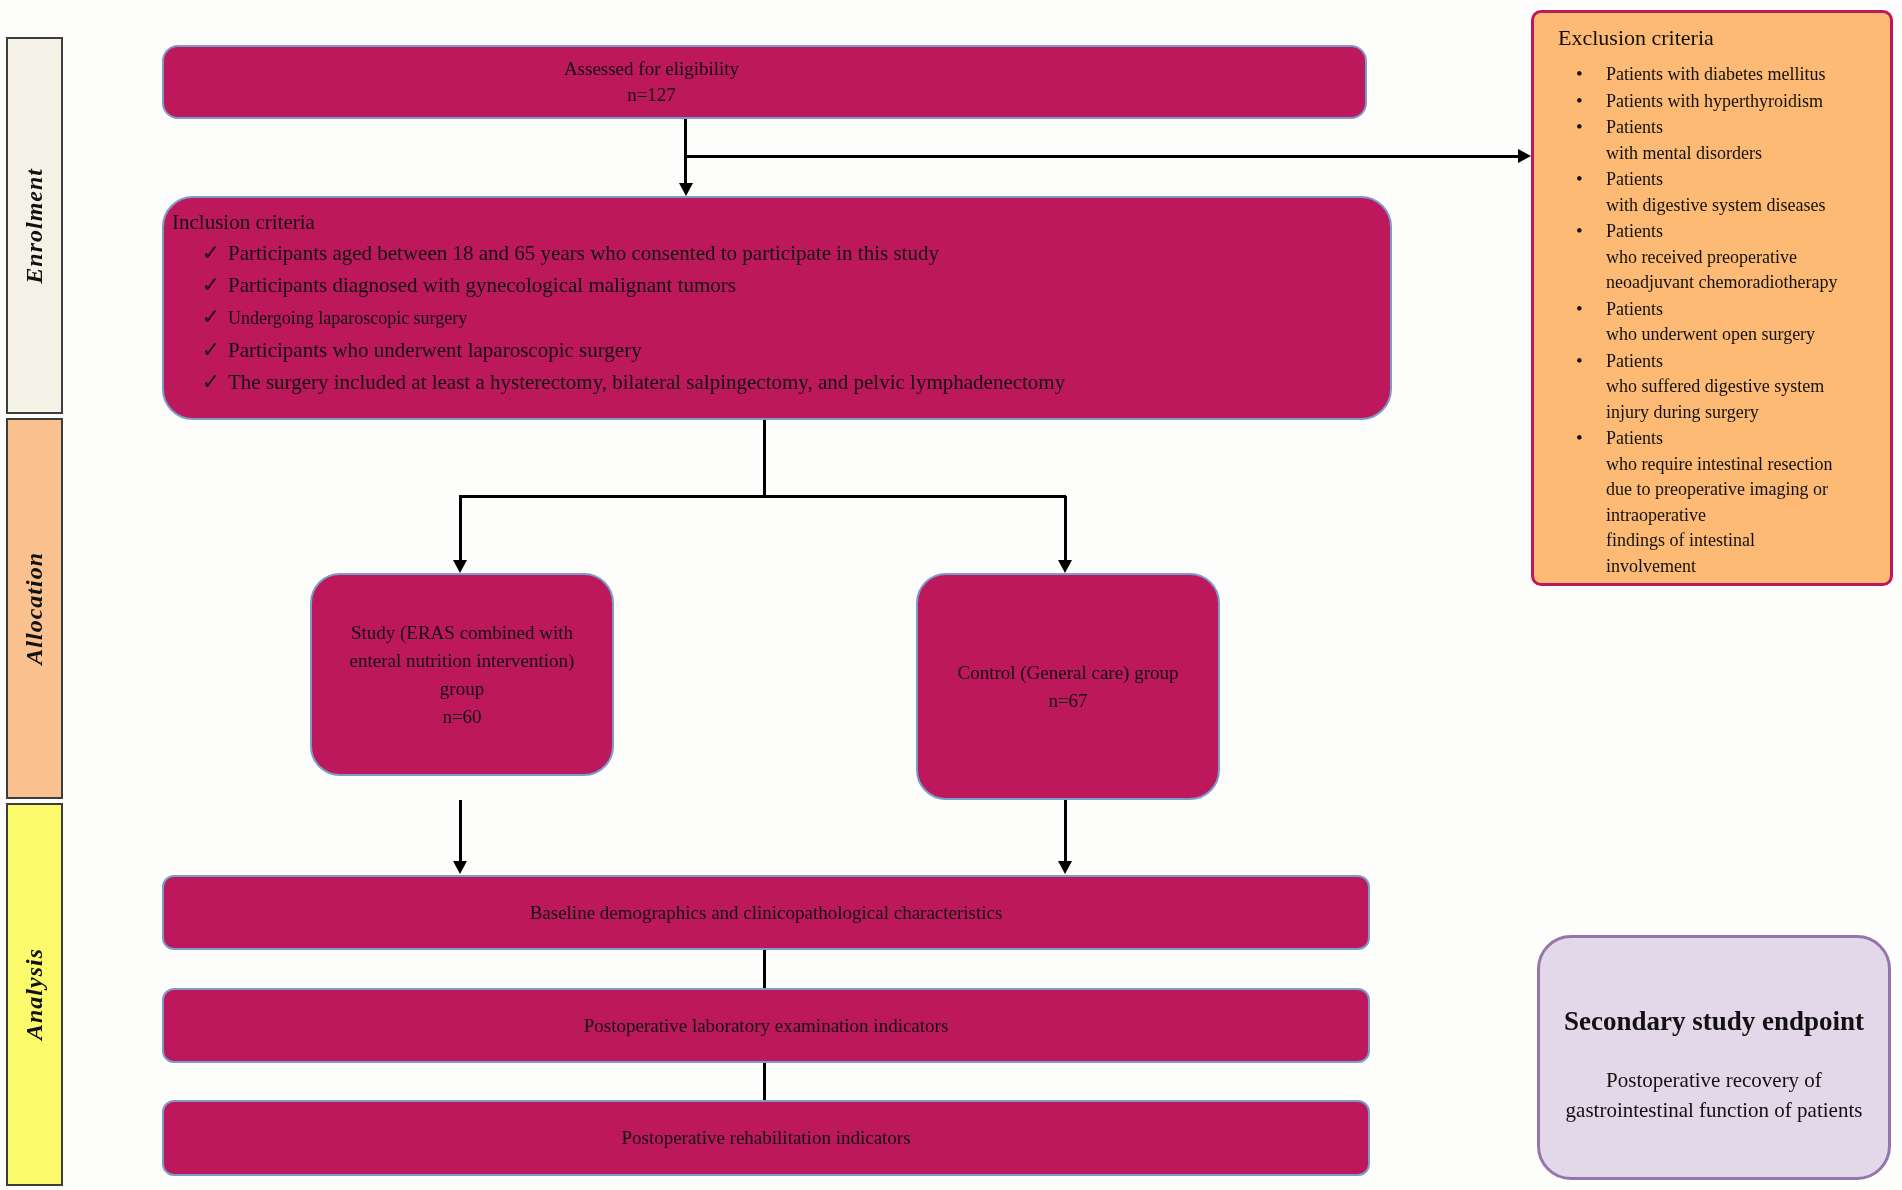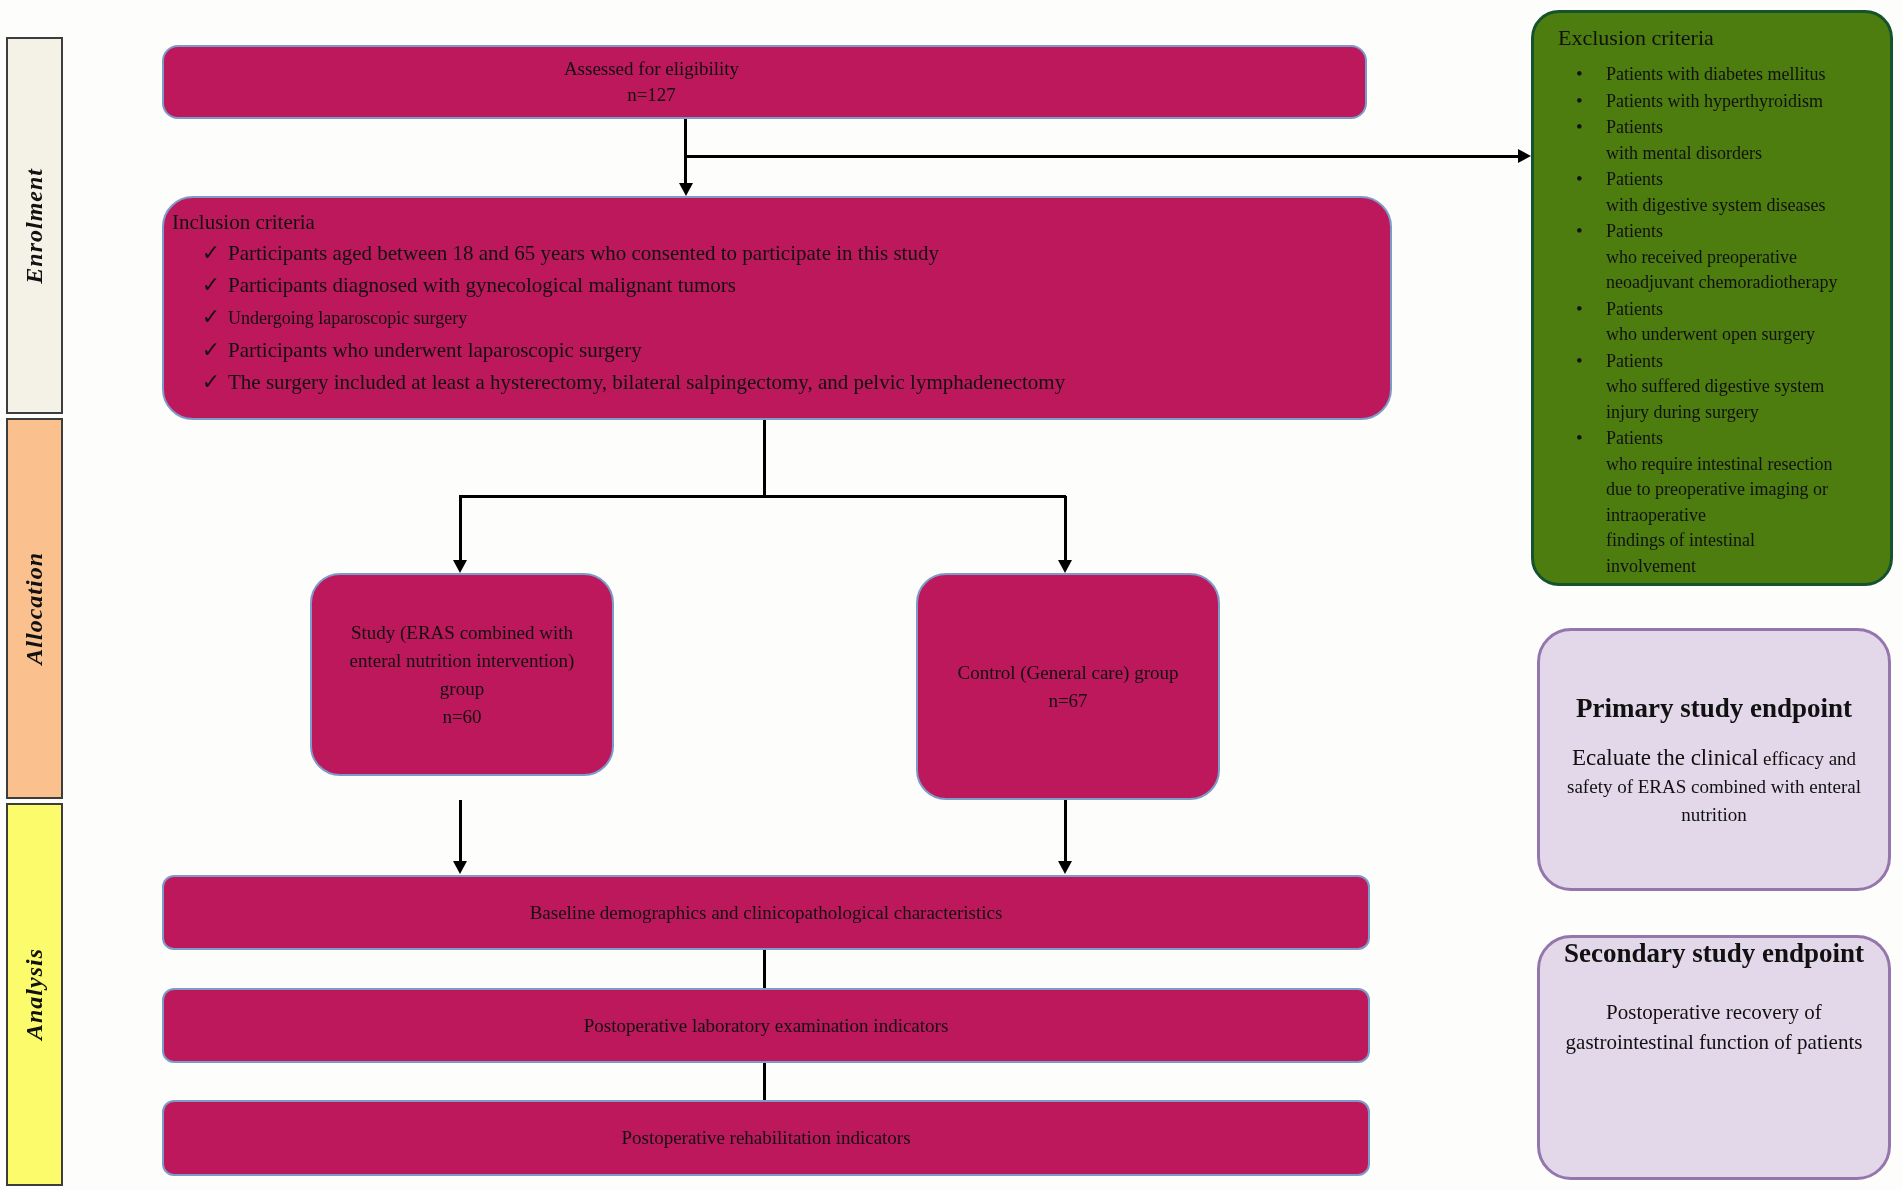--- a/index.html
+++ b/index.html
@@ -19,22 +19,22 @@
     writing-mode:vertical-rl;transform:rotate(180deg);
     font-weight:bold;font-style:italic;font-size:24px;letter-spacing:1px;
     white-space:nowrap;
   }
   
   .bluebox{
     position:absolute;background:#be185d;border:2px solid #7b9cc9;
     box-sizing:border-box;
   }
   .greenbox{
-    position:absolute;background:#4d7c0f;border:3px solid #14532d;
-    border-radius:28px;box-sizing:border-box;
+    position:absolute;background:#fdba74;border:3px solid #be185d;
+    border-radius:10px;box-sizing:border-box;
   }
   .purplebox{
     position:absolute;background:#e3d7ea;border:3px solid #9476ad;
     border-radius:34px;box-sizing:border-box;text-align:center;
   }
   .center-text{
     width:100%;height:100%;display:flex;flex-direction:column;
     align-items:center;justify-content:center;text-align:center;
   }
   .pre{white-space:pre-line;}
@@ -192,28 +192,22 @@
         <span class="pre">Patients
 who require intestinal resection
 due to preoperative imaging or
 intraoperative
 findings of intestinal
 involvement</span>
       </li>
     </ul>
   </div>
 
-  <div class="purplebox" style="left:1537px;top:628px;width:354px;height:263px;padding-top:62px;">
-    <div class="ep-title">Primary study endpoint</div>
-    <div class="ep-body" style="margin-top:20px;">
-      <span class="big">Ecaluate the clinical</span><span> efficacy and safety of ERAS combined with enteral nutrition</span>
-    </div>
-  </div>
-
-  <div class="purplebox" style="left:1537px;top:935px;width:354px;height:245px;font-family:Liberation Serif, serif;">
+
+  <div class="purplebox" style="left:1537px;top:935px;width:354px;height:245px;padding-top:68px;font-family:Liberation Serif, serif;">
     <div class="ep-title">Secondary study endpoint</div>
     <div class="ep-body2 pre" style="margin-top:28px;">Postoperative recovery of
 gastrointestinal function of patients</div>
   </div>
 
   <div class="vline" style="left:684px;top:119px;height:65px;"></div>
   <div class="hline" style="left:685px;top:155px;width:834px;"></div>
   <div class="arrow-right" style="left:1518px;top:149px;"></div>
   <div class="arrow-down" style="left:679px;top:183px;"></div>
 

